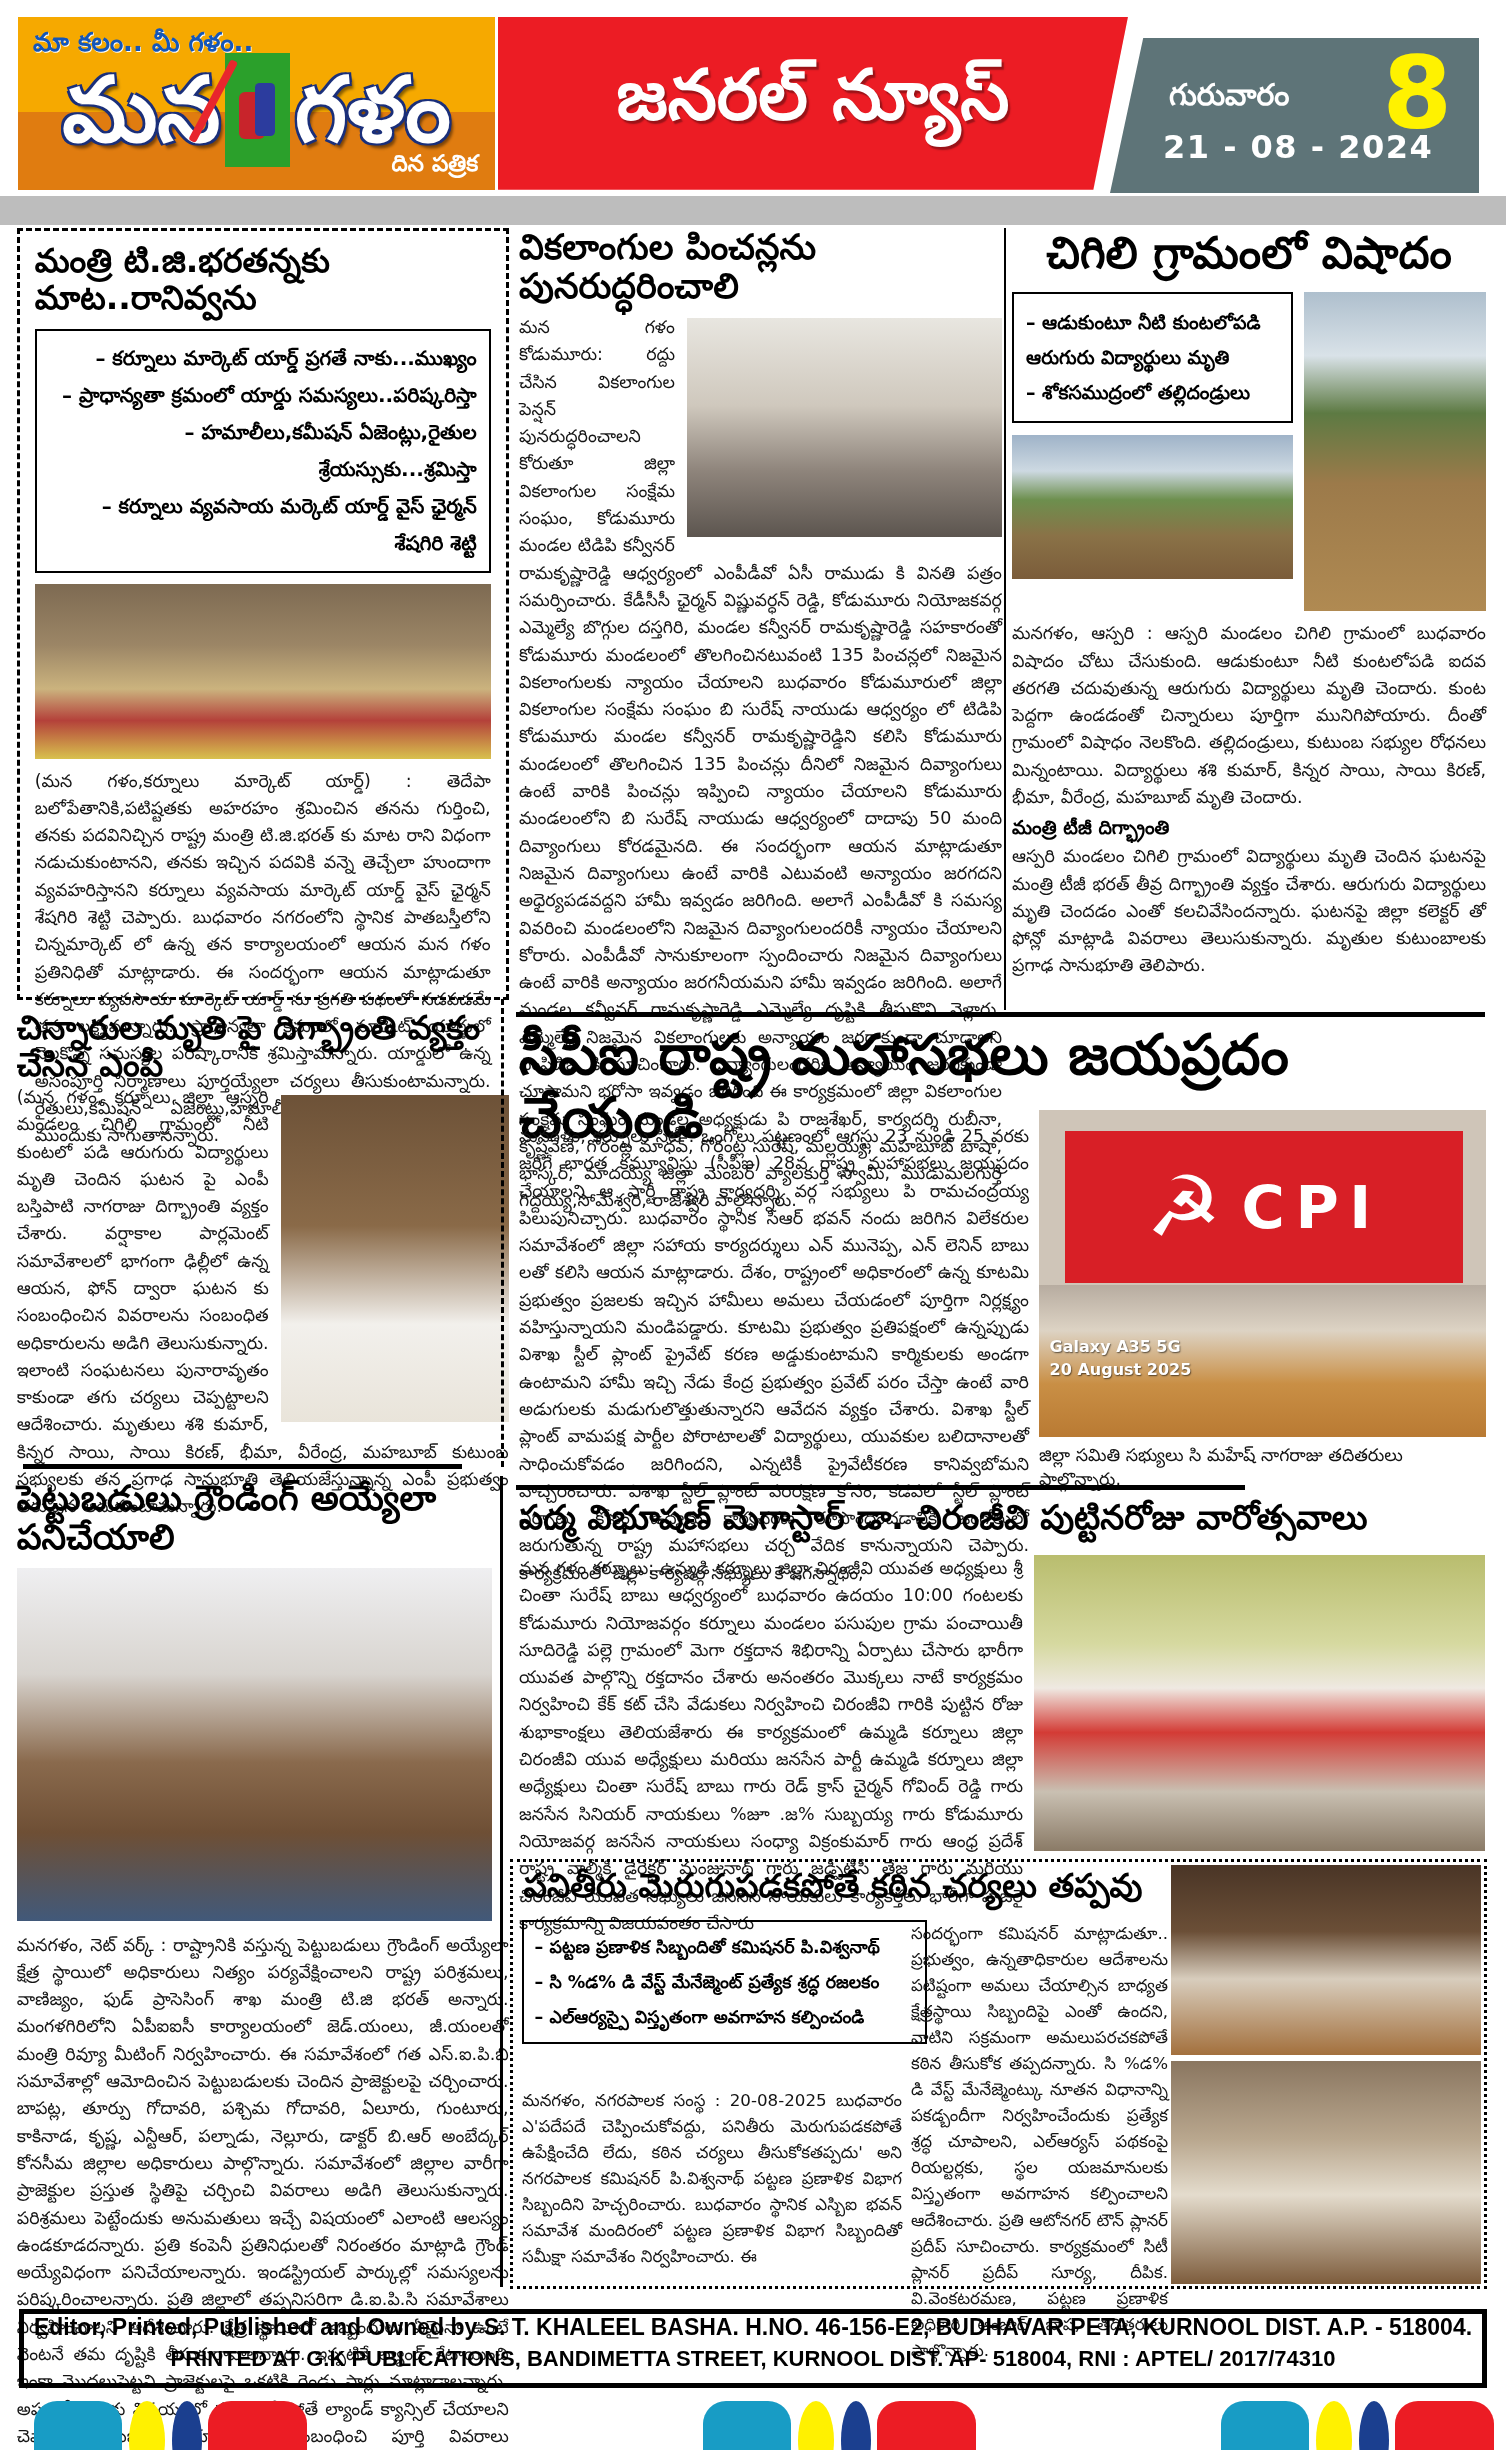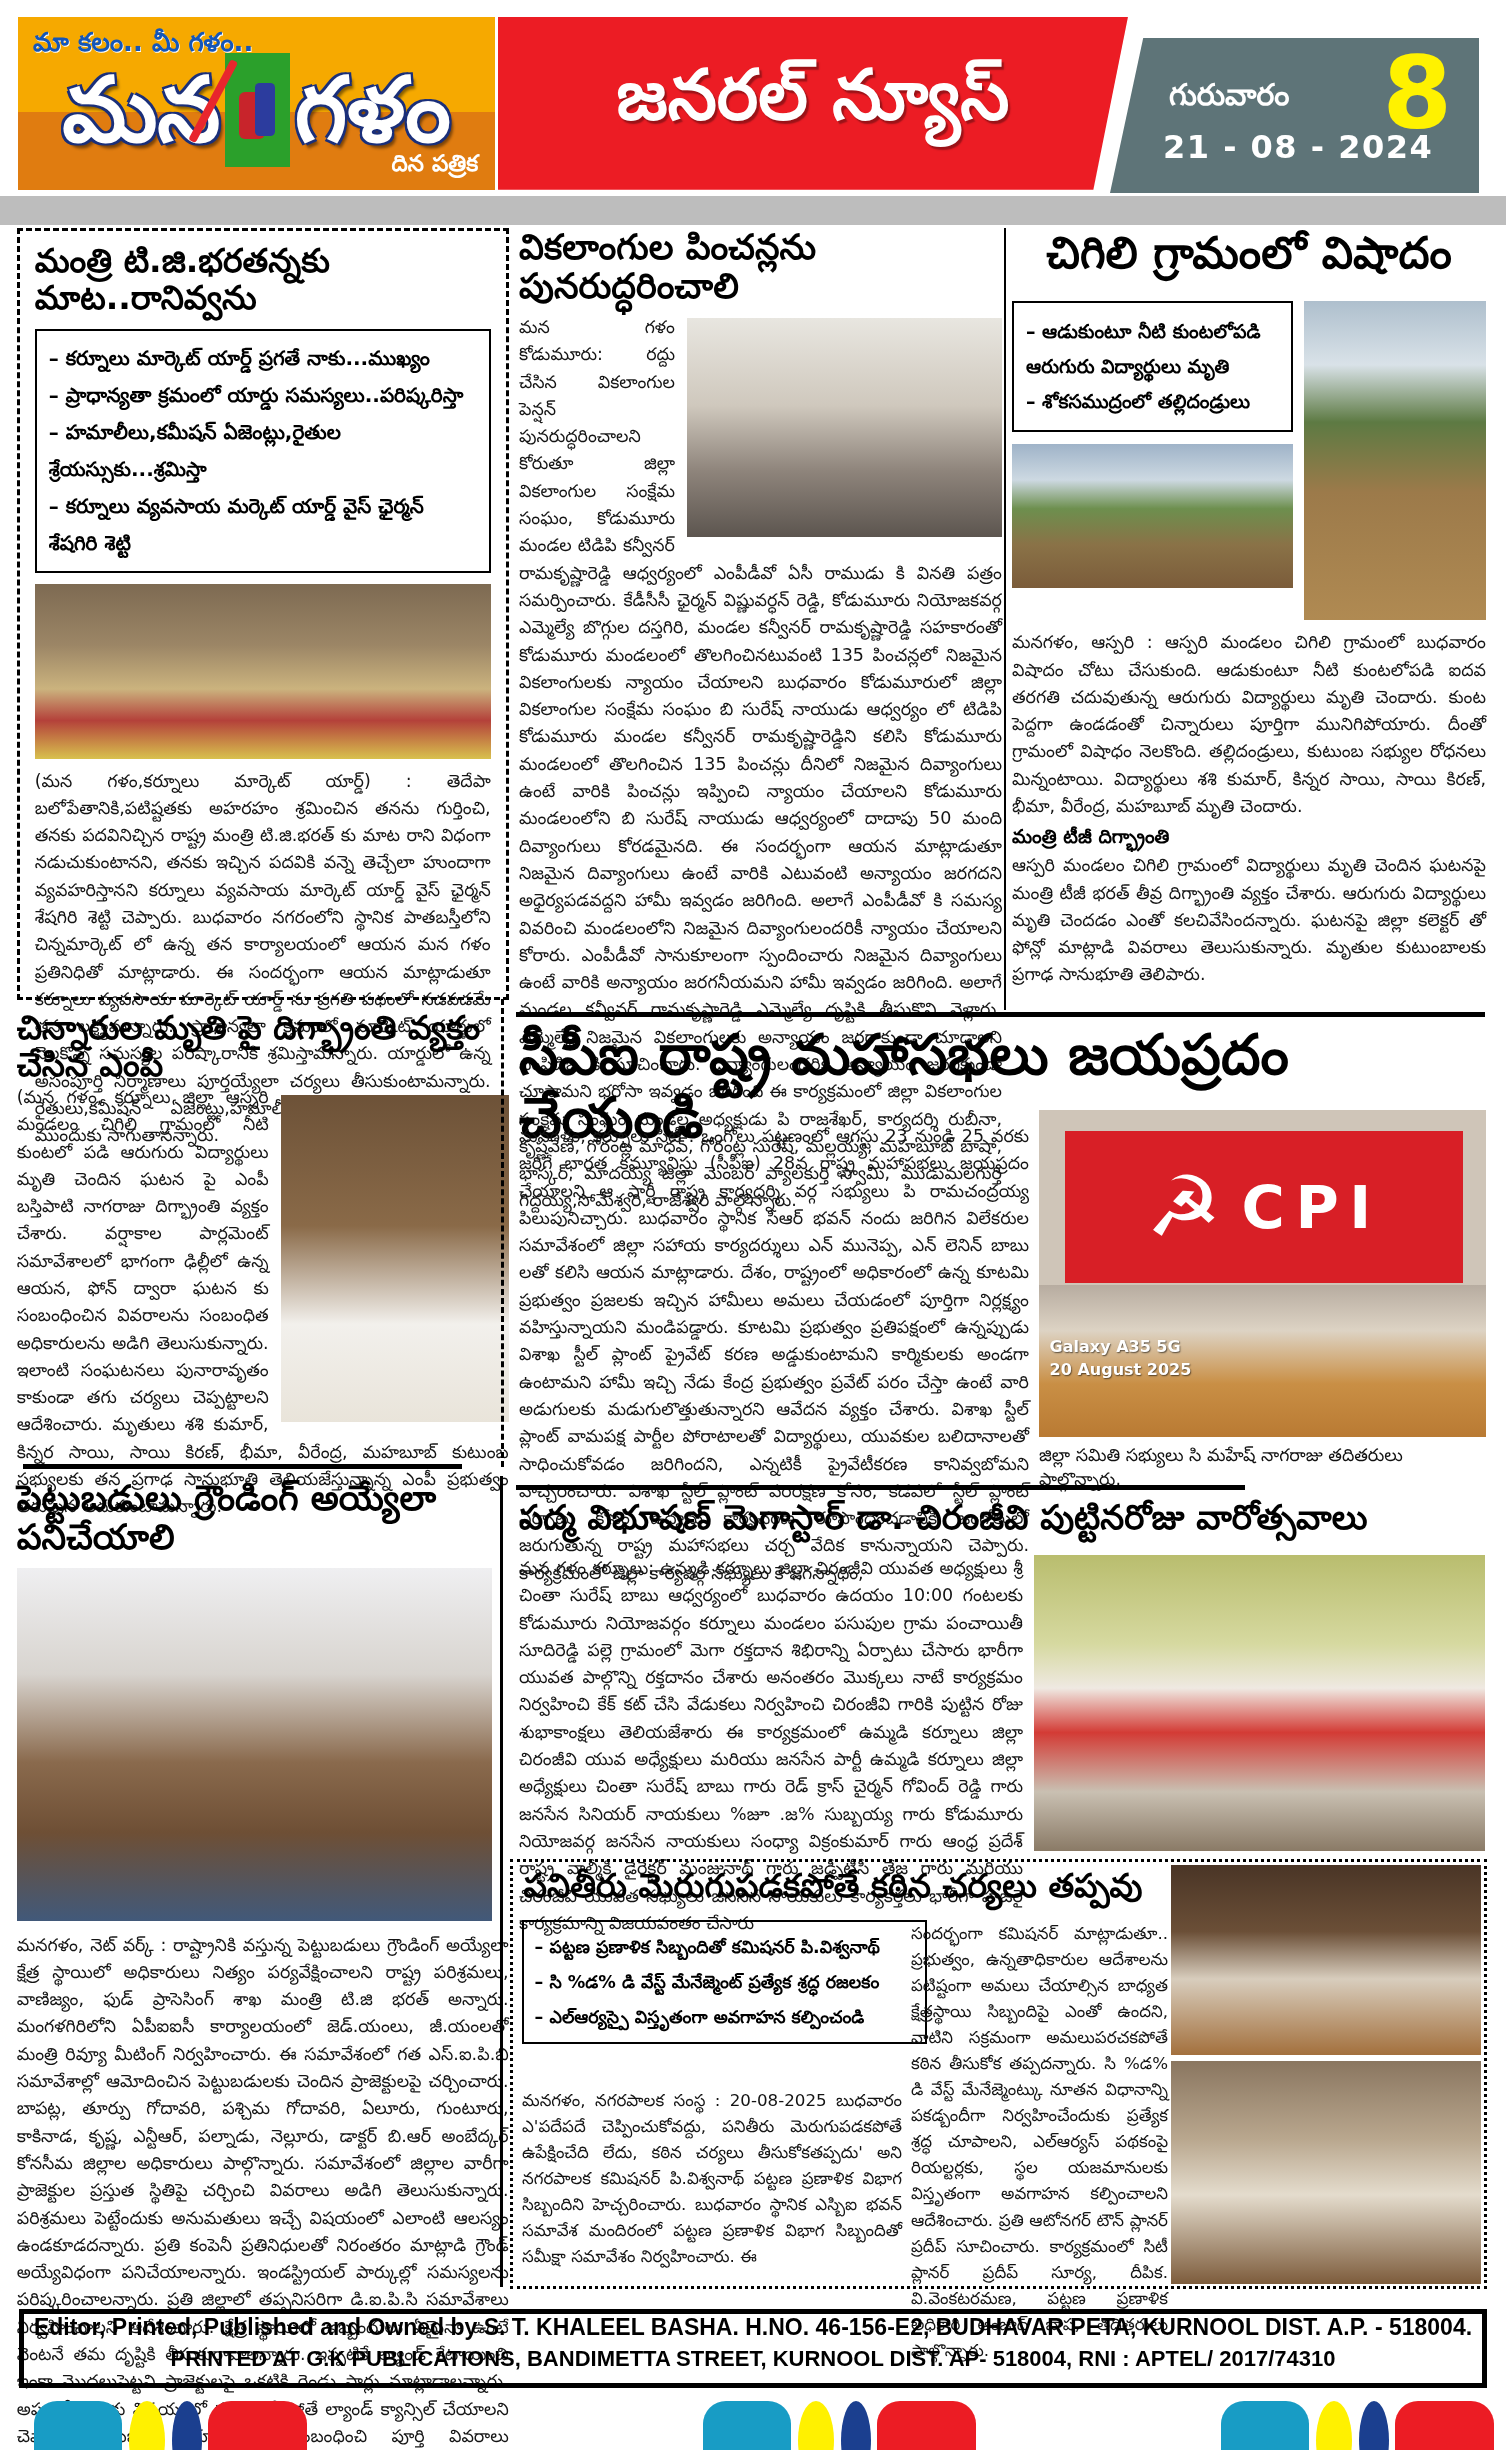--- a/index.html
+++ b/index.html
@@ -39,21 +39,21 @@
   .headline{font-weight:bold;color:#000;line-height:1.12;}
   .body-text{font-size:17.5px;line-height:1.56;text-align:justify;color:#141414;}
   .bullet-box{border:2.3px solid #000;}
   .bullet{font-size:20px;font-weight:bold;color:#000;line-height:1.85;}
   .photo{background:#c9c2b6;}
   .caption{font-size:17.5px;color:#111;}
 
   
   .l1-box{left:16.7px;top:228px;width:492px;height:772px;border:3.8px dashed #000;padding:12px 15px;}
   .l1-head{font-size:33px;}
-  .l1-bullets{margin-top:12px;padding:9px 12px;}
+  .l1-bullets{margin-top:12px;padding:9px 12px;text-align:right;}
   .l1-photo{margin-top:10.6px;height:175px;
             background:linear-gradient(180deg,#7d6a52 0%,#9c8666 35%,#cbb37e 60%,#b4413a 78%,#d8c14e 100%);}
   .l1-body{margin-top:9px;}
 
   
   .l2-wrap{left:16.7px;top:1010px;width:492px;height:448px;}
   .l2-head{font-size:33px;}
   .l2-photo{float:right;width:228px;height:327px;margin:10.6px 0 6px 12px;
             background:linear-gradient(180deg,#6d5238 0%,#8a6a48 40%,#f2f0ec 70%,#e9e4da 100%);}
   .l2-body{margin-top:0;}
@@ -191,21 +191,21 @@
   <div class="abs v-mid"></div>
 
   <div class="abs m1-wrap">
     <div class="headline m1-head">వికలాంగుల పించన్లను పునరుద్ధరించాలి</div>
     <div class="photo m1-photo"></div>
     <div class="body-text m1-body">మన గళం కోడుమూరు: రద్దు చేసిన వికలాంగుల పెన్షన్ పునరుద్ధరించాలని కోరుతూ జిల్లా వికలాంగుల సంక్షేమ సంఘం, కోడుమూరు మండల టిడిపి కన్వీనర్ రామకృష్ణారెడ్డి ఆధ్వర్యంలో ఎంపీడీవో ఏసీ రాముడు కి వినతి పత్రం సమర్పించారు. కేడీసీసీ ఛైర్మన్ విష్ణువర్ధన్ రెడ్డి, కోడుమూరు నియోజకవర్గ ఎమ్మెల్యే బొగ్గుల దస్తగిరి, మండల కన్వీనర్ రామకృష్ణారెడ్డి సహకారంతో కోడుమూరు మండలంలో తొలగించినటువంటి 135 పించన్లలో నిజమైన వికలాంగులకు న్యాయం చేయాలని బుధవారం కోడుమూరులో జిల్లా వికలాంగుల సంక్షేమ సంఘం బి సురేష్ నాయుడు ఆధ్వర్యం లో టిడిపి కోడుమూరు మండల కన్వీనర్ రామకృష్ణారెడ్డిని కలిసి కోడుమూరు మండలంలో తొలగించిన 135 పించన్లు దీనిలో నిజమైన దివ్యాంగులు ఉంటే వారికి పించన్లు ఇప్పించి న్యాయం చేయాలని కోడుమూరు మండలంలోని బి సురేష్ నాయుడు ఆధ్వర్యంలో దాదాపు 50 మంది దివ్యాంగులు కోరడమైనది. ఈ సందర్భంగా ఆయన మాట్లాడుతూ నిజమైన దివ్యాంగులు ఉంటే వారికి ఎటువంటి అన్యాయం జరగదని అధైర్యపడవద్దని హామీ ఇవ్వడం జరిగింది. అలాగే ఎంపీడీవో కి సమస్య వివరించి మండలంలోని నిజమైన దివ్యాంగులందరికీ న్యాయం చేయాలని కోరారు. ఎంపీడీవో సానుకూలంగా స్పందించారు నిజమైన దివ్యాంగులు ఉంటే వారికి అన్యాయం జరగనీయమని హామీ ఇవ్వడం జరిగింది. అలాగే మండల కన్వీనర్ రామకృష్ణారెడ్డి ఎమ్మెల్యే దృష్టికి తీసుకొని వెళ్లారు. ఎమ్మెల్యే నిజమైన వికలాంగులకు అన్యాయం జరగాకుండా చూడాలని ఎంపిడిఓ కి సూచించారు. దివ్యాంగులందరికీ అన్యాయం జరగకుండా చూస్తామని భరోసా ఇవ్వడం జరిగింది ఈ కార్యక్రమంలో జిల్లా వికలాంగుల సంక్షేమ సంఘం మండల అధ్యక్షుడు పి రాజశేఖర్, కార్యదర్శి రుబీనా, కృష్ణవేణి, గోరంట్ల మాధవ్, గోరంట్ల సురేష్, మల్లయ్య, మహబూబ్ బాషా, భాస్కర్, మాదయ్య జిల్లా మెంబర్ ప్యాలకుర్తి స్వామి, ముడుమలగుర్తి గిద్దయ్య,సోమేశ్వరి, రాజేశ్వరి పాల్గొన్నారు.</div>
   </div>
 
   <div class="abs" style="left:1012px;top:228px;width:474px;height:782px;">
     <div class="headline" style="font-size:44px;text-align:center;">చిగిలి గ్రామంలో విషాదం</div>
-    <div style="display:flex;gap:10.6px;margin-top:24px;justify-content:center;">
+    <div style="display:flex;gap:10.6px;margin-top:15px;justify-content:center;">
       <div style="flex:1;">
         <div class="bullet-box" style="padding:10.6px 12px;">
           <div class="bullet" style="font-size:19px;">– ఆడుకుంటూ నీటి కుంటలోపడి ఆరుగురు విద్యార్థులు మృతి</div>
           <div class="bullet" style="font-size:19px;">– శోకసముద్రంలో తల్లిదండ్రులు</div>
         </div>
         <div class="photo" style="margin-top:12px;height:144px;background:linear-gradient(180deg,#9fb3c8 0%,#cdd9e2 25%,#6d8f4e 45%,#8a7247 70%,#7b5c3a 100%);"></div>
       </div>
       <div class="photo" style="width:182px;height:319px;background:linear-gradient(180deg,#aebfcd 0%,#d9e2e8 20%,#5d7a43 38%,#9c7a4a 60%,#b08a52 100%);"></div>
     </div>
     <div class="body-text" style="margin-top:9px;">మనగళం, ఆస్పరి : ఆస్పరి మండలం చిగిలి గ్రామంలో బుధవారం విషాదం చోటు చేసుకుంది. ఆడుకుంటూ నీటి కుంటలోపడి ఐదవ తరగతి చదువుతున్న ఆరుగురు విద్యార్థులు మృతి చెందారు. కుంట పెద్దగా ఉండడంతో చిన్నారులు పూర్తిగా మునిగిపోయారు. దీంతో గ్రామంలో విషాధం నెలకొంది. తల్లిదండ్రులు, కుటుంబ సభ్యుల రోధనలు మిన్నంటాయి. విద్యార్థులు శశి కుమార్, కిన్నర సాయి, సాయి కిరణ్, భీమా, వీరేంద్ర, మహబూబ్ మృతి చెందారు.</div>

